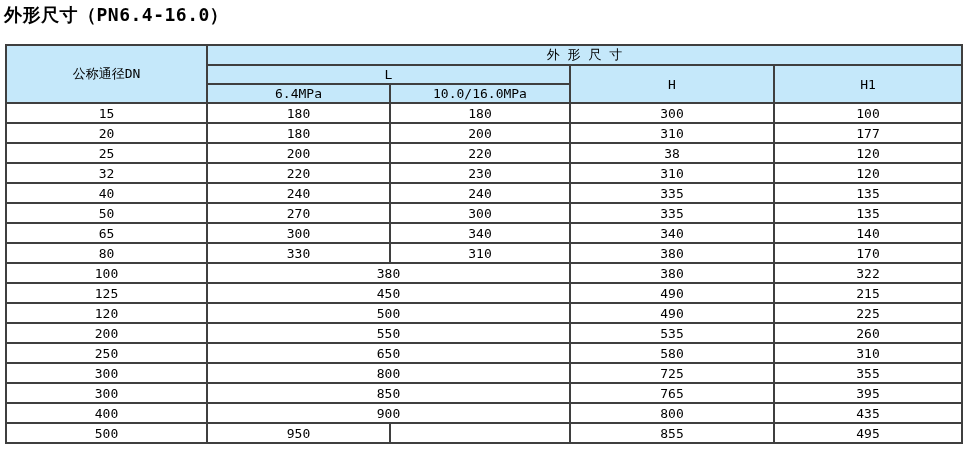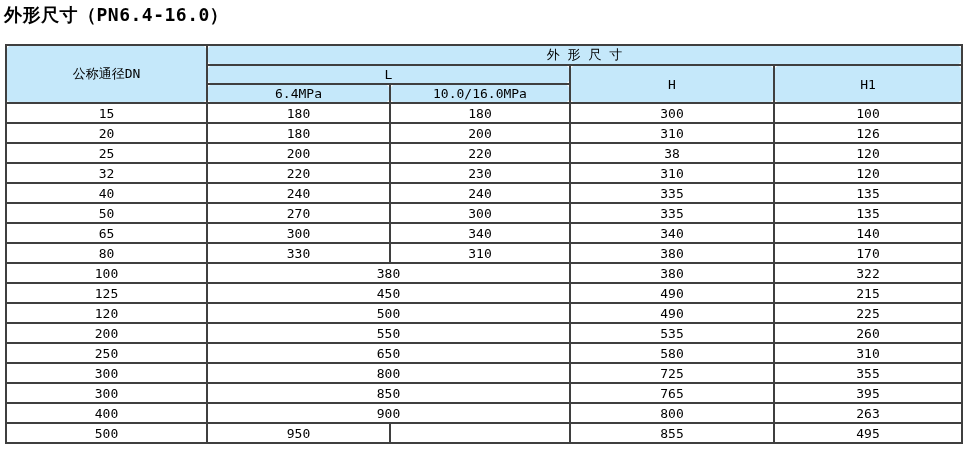--- a/index.html
+++ b/index.html
@@ -39,21 +39,20 @@
     border:2px solid var(--border);
     text-align:center;
     vertical-align:middle;
     padding:0 2px;
     font-weight:normal;
     overflow:hidden;
     white-space:nowrap;
   }
   table.dim-table thead th{
     background:var(--header-bg);
-    border-radius:7px;
   }
   table.dim-table thead tr{height:19px;}
   table.dim-table tbody tr{height:20px;}
   table.dim-table tbody td{background:#ffffff;}
 </style>
 </head>
 <body>
 
 <div class="page-title">外形尺寸（PN6.4-16.0）</div>
 
@@ -86,21 +85,21 @@
         <td>180</td>
         <td>180</td>
         <td>300</td>
         <td>100</td>
       </tr>
       <tr>
         <td>20</td>
         <td>180</td>
         <td>200</td>
         <td>310</td>
-        <td>126</td>
+        <td>177</td>
       </tr>
       <tr>
         <td>25</td>
         <td>200</td>
         <td>220</td>
         <td>38</td>
         <td>120</td>
       </tr>
       <tr>
         <td>32</td>
@@ -176,21 +175,21 @@
       <tr>
         <td>300</td>
         <td colspan="2">850</td>
         <td>765</td>
         <td>395</td>
       </tr>
       <tr>
         <td>400</td>
         <td colspan="2">900</td>
         <td>800</td>
-        <td>263</td>
+        <td>435</td>
       </tr>
       <tr>
         <td>500</td>
         <td>950</td>
         <td></td>
         <td>855</td>
         <td>495</td>
       </tr>
     </tbody>
 </table>

